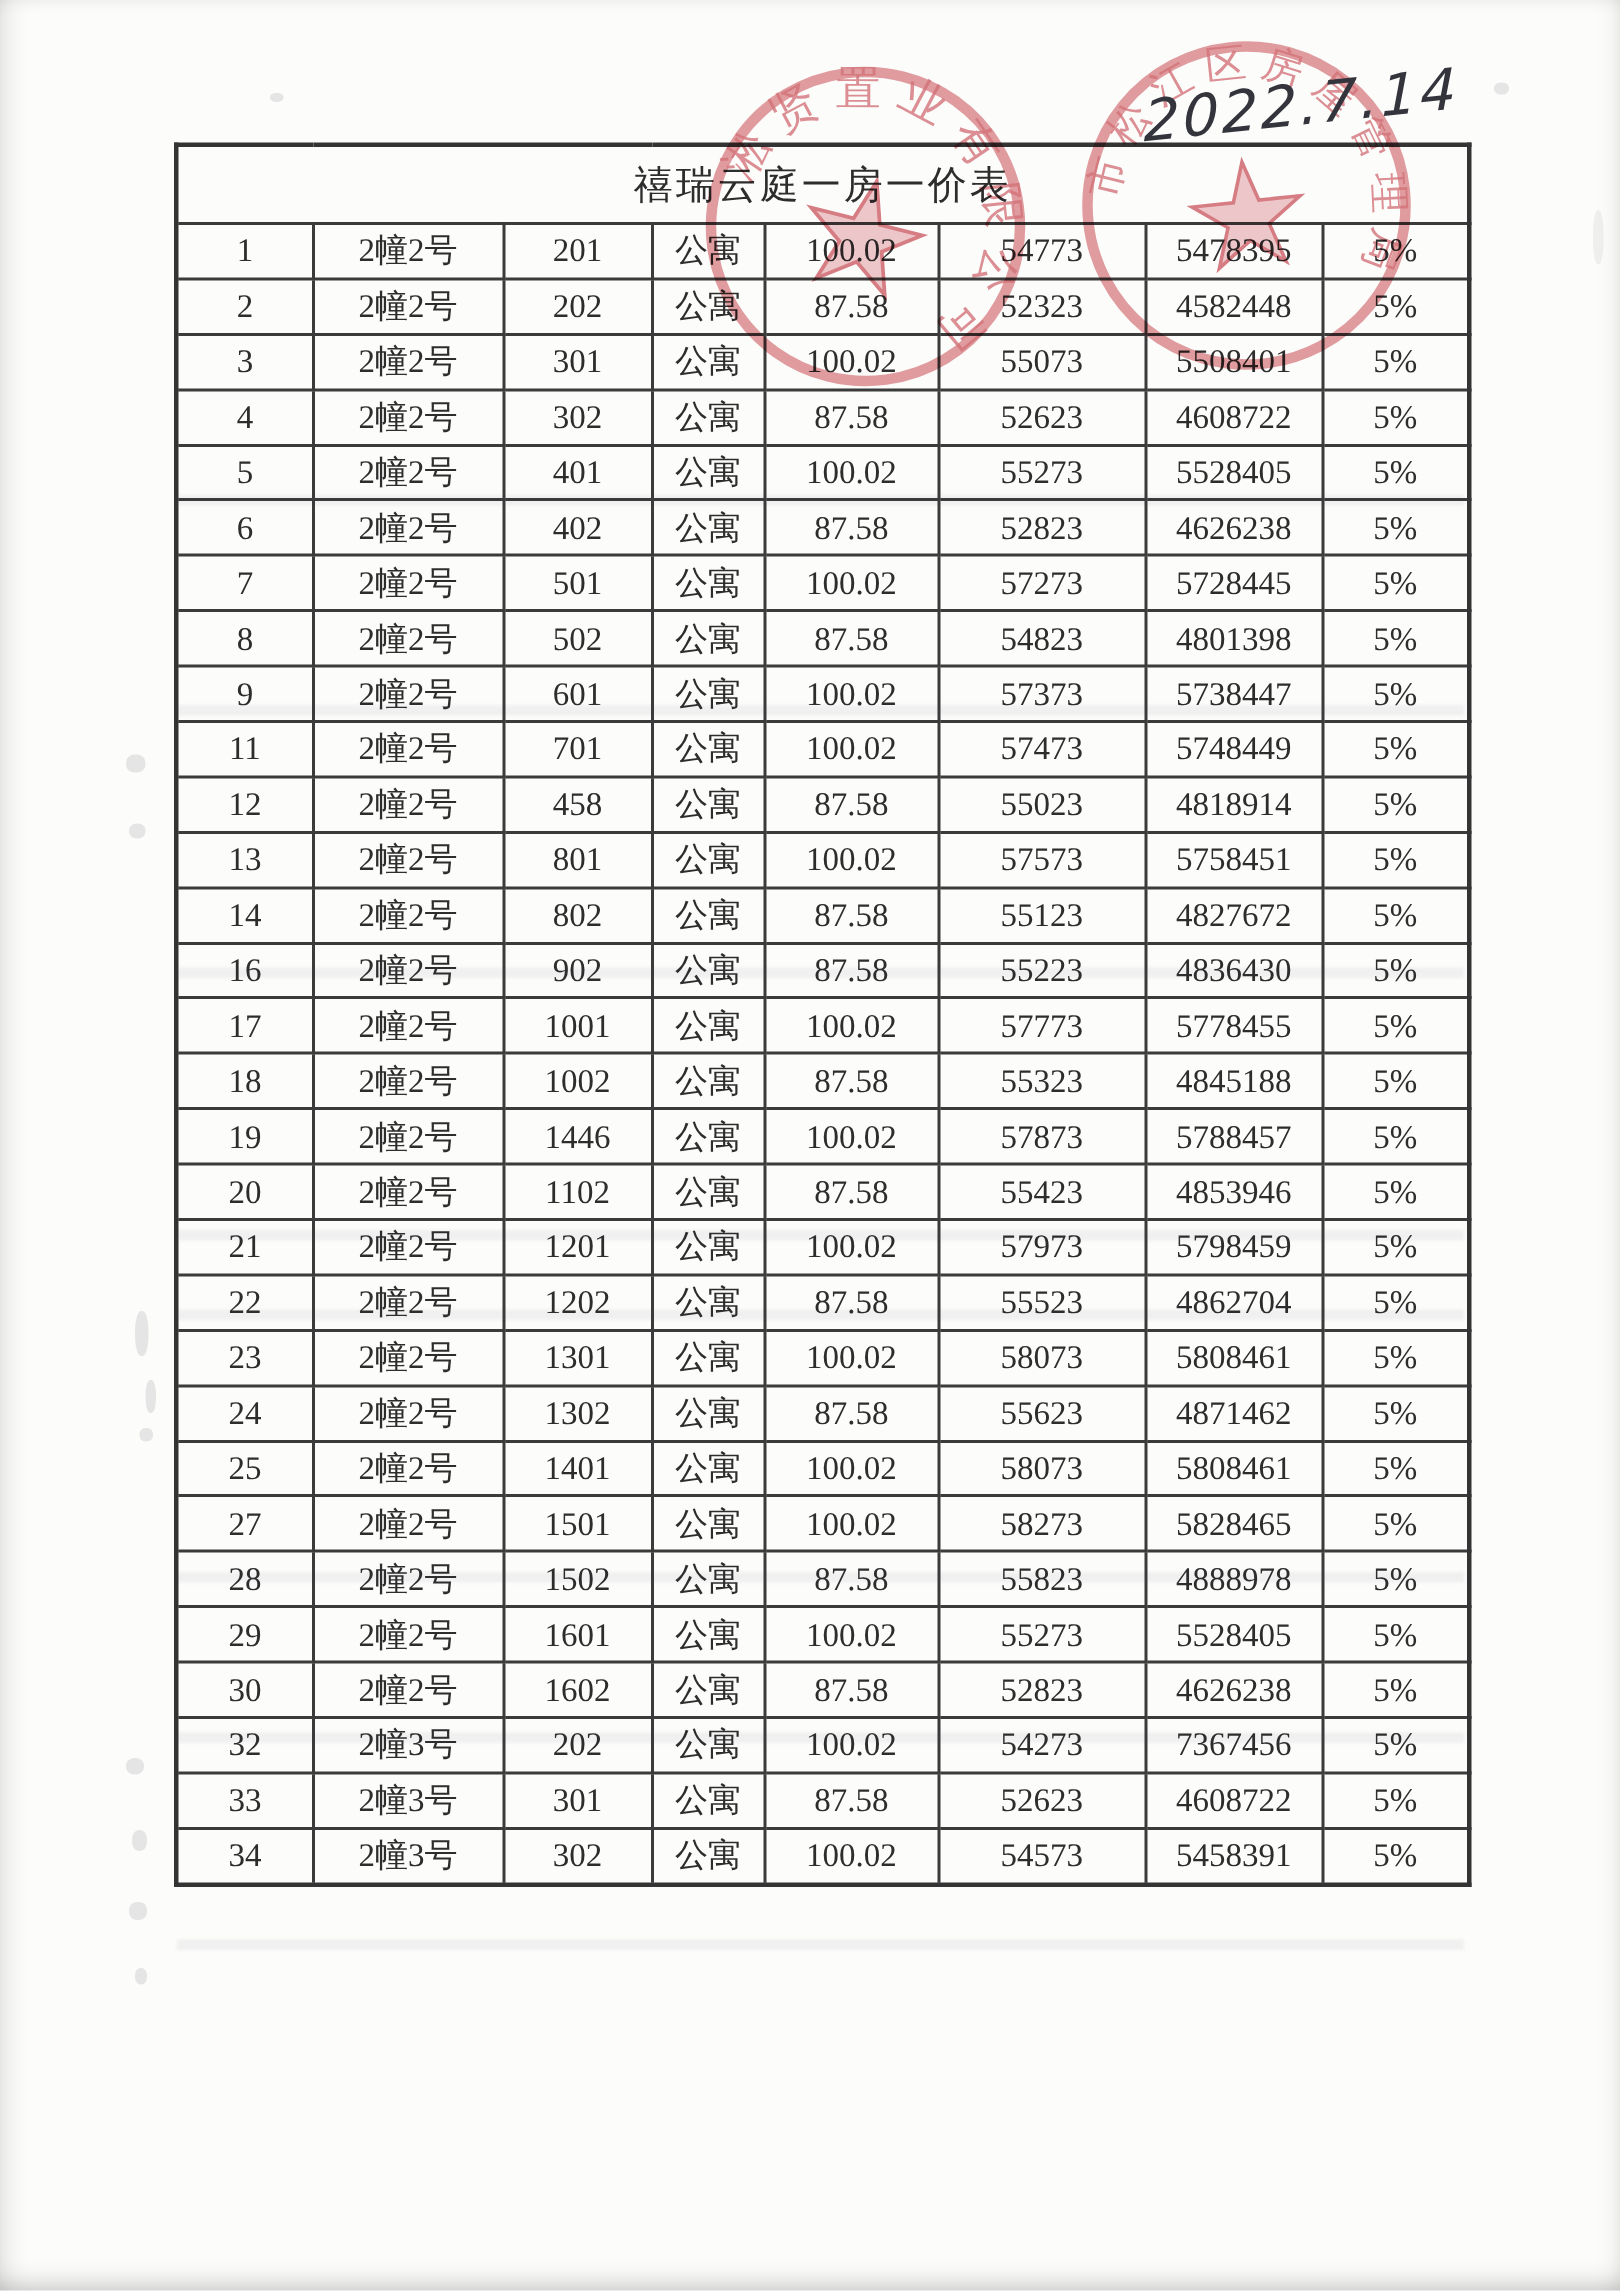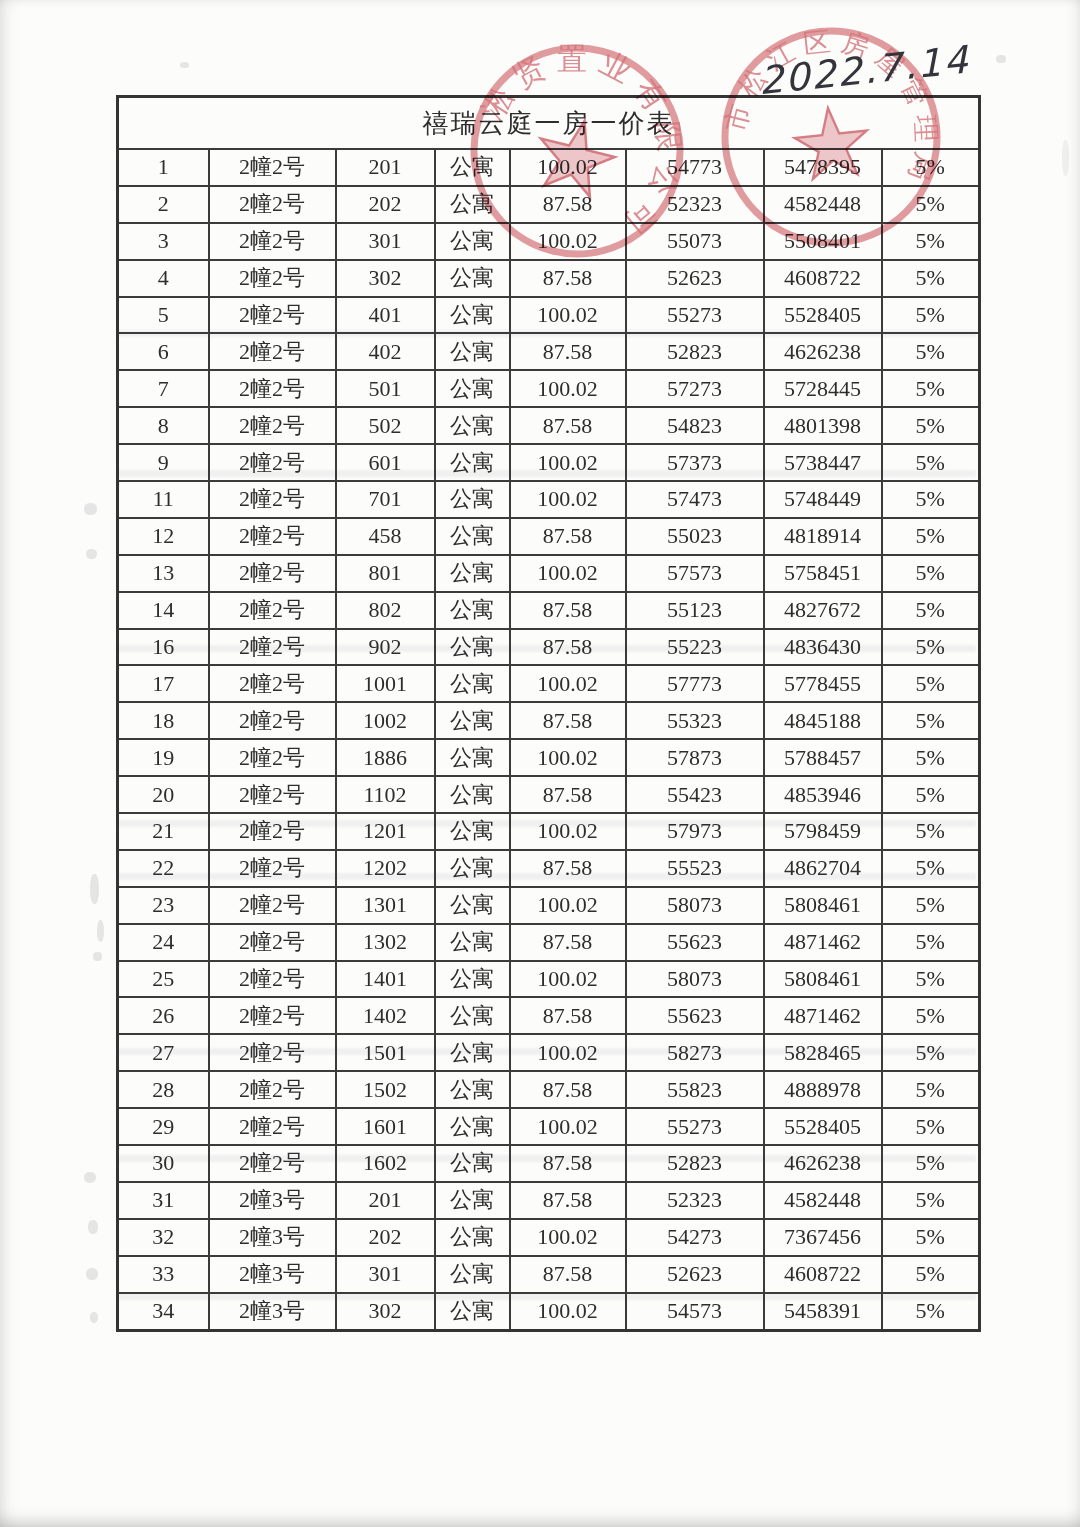--- a/index.html
+++ b/index.html
@@ -249,21 +249,21 @@
     <td>1002</td>
     <td>公寓</td>
     <td>87.58</td>
     <td>55323</td>
     <td>4845188</td>
     <td>5%</td>
   </tr>
       <tr>
     <td>19</td>
     <td>2幢2号</td>
-    <td>1886</td>
+    <td>1446</td>
     <td>公寓</td>
     <td>100.02</td>
     <td>57873</td>
     <td>5788457</td>
     <td>5%</td>
   </tr>
       <tr>
     <td>20</td>
     <td>2幢2号</td>
     <td>1102</td>
@@ -317,30 +317,20 @@
     <td>25</td>
     <td>2幢2号</td>
     <td>1401</td>
     <td>公寓</td>
     <td>100.02</td>
     <td>58073</td>
     <td>5808461</td>
     <td>5%</td>
   </tr>
       <tr>
-    <td>26</td>
-    <td>2幢2号</td>
-    <td>1402</td>
-    <td>公寓</td>
-    <td>87.58</td>
-    <td>55623</td>
-    <td>4871462</td>
-    <td>5%</td>
-  </tr>
-      <tr>
     <td>27</td>
     <td>2幢2号</td>
     <td>1501</td>
     <td>公寓</td>
     <td>100.02</td>
     <td>58273</td>
     <td>5828465</td>
     <td>5%</td>
   </tr>
       <tr>
@@ -364,30 +354,20 @@
     <td>5%</td>
   </tr>
       <tr>
     <td>30</td>
     <td>2幢2号</td>
     <td>1602</td>
     <td>公寓</td>
     <td>87.58</td>
     <td>52823</td>
     <td>4626238</td>
-    <td>5%</td>
-  </tr>
-      <tr>
-    <td>31</td>
-    <td>2幢3号</td>
-    <td>201</td>
-    <td>公寓</td>
-    <td>87.58</td>
-    <td>52323</td>
-    <td>4582448</td>
     <td>5%</td>
   </tr>
       <tr>
     <td>32</td>
     <td>2幢3号</td>
     <td>202</td>
     <td>公寓</td>
     <td>100.02</td>
     <td>54273</td>
     <td>7367456</td>

